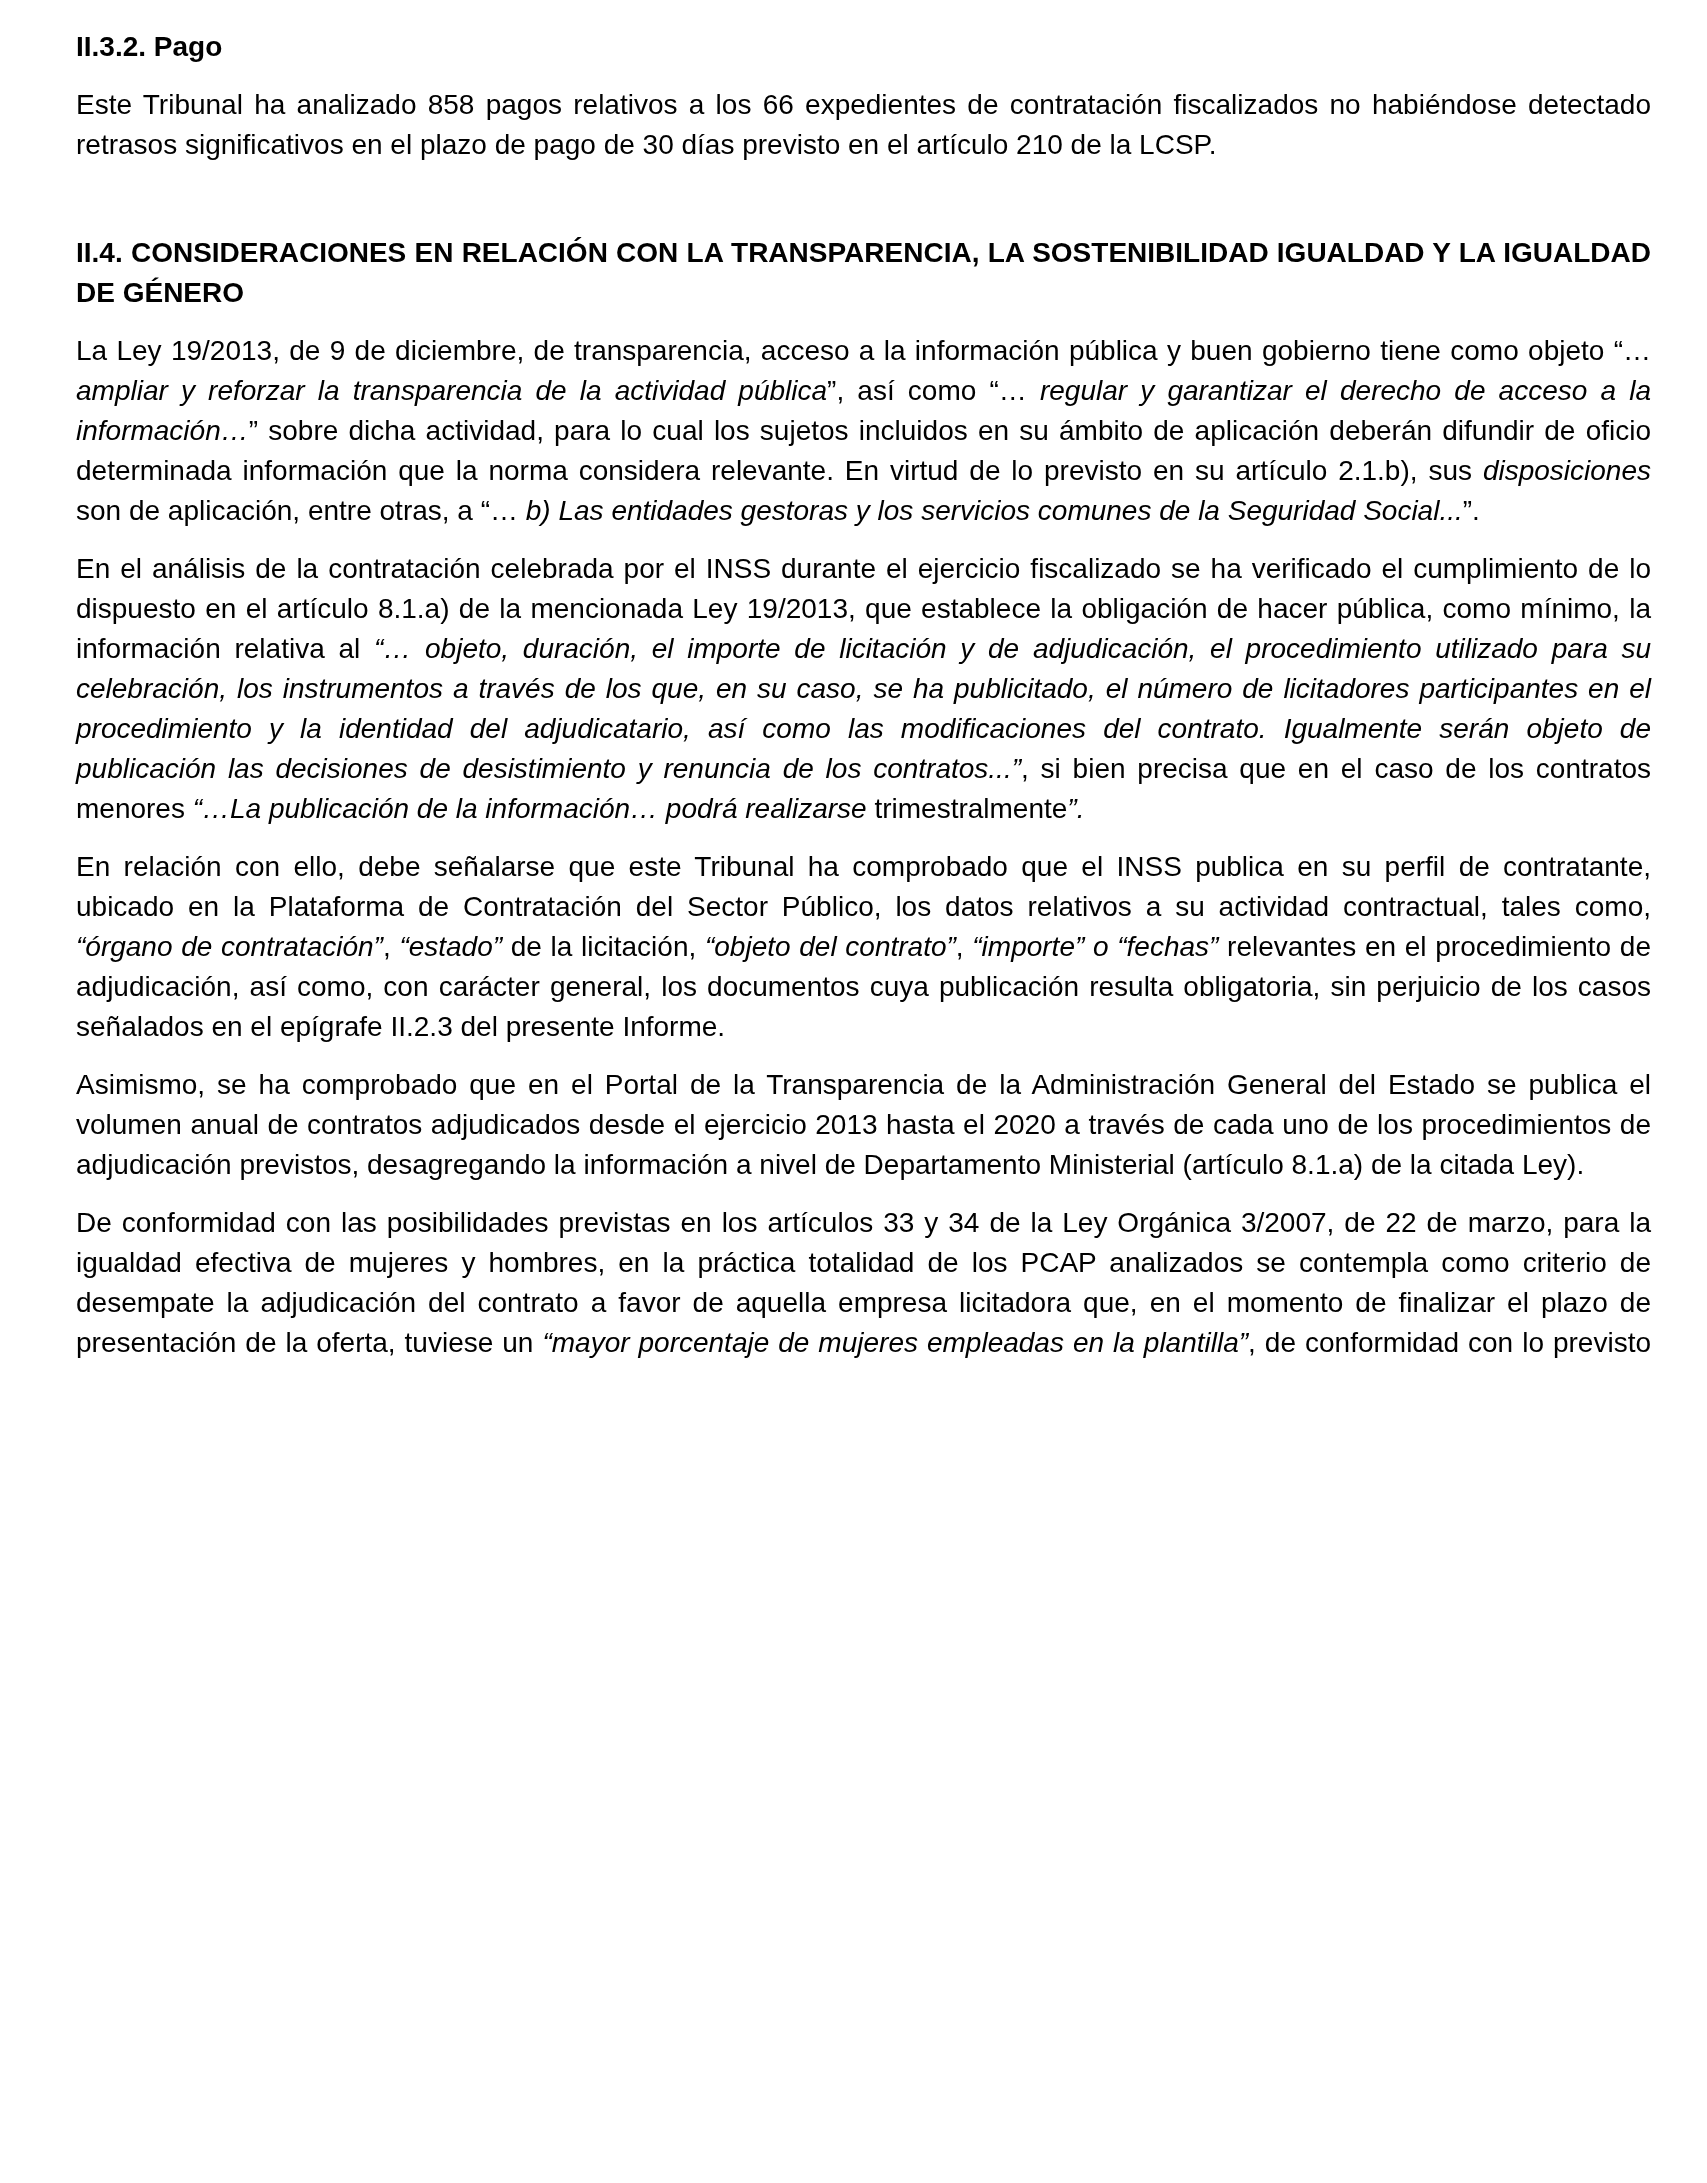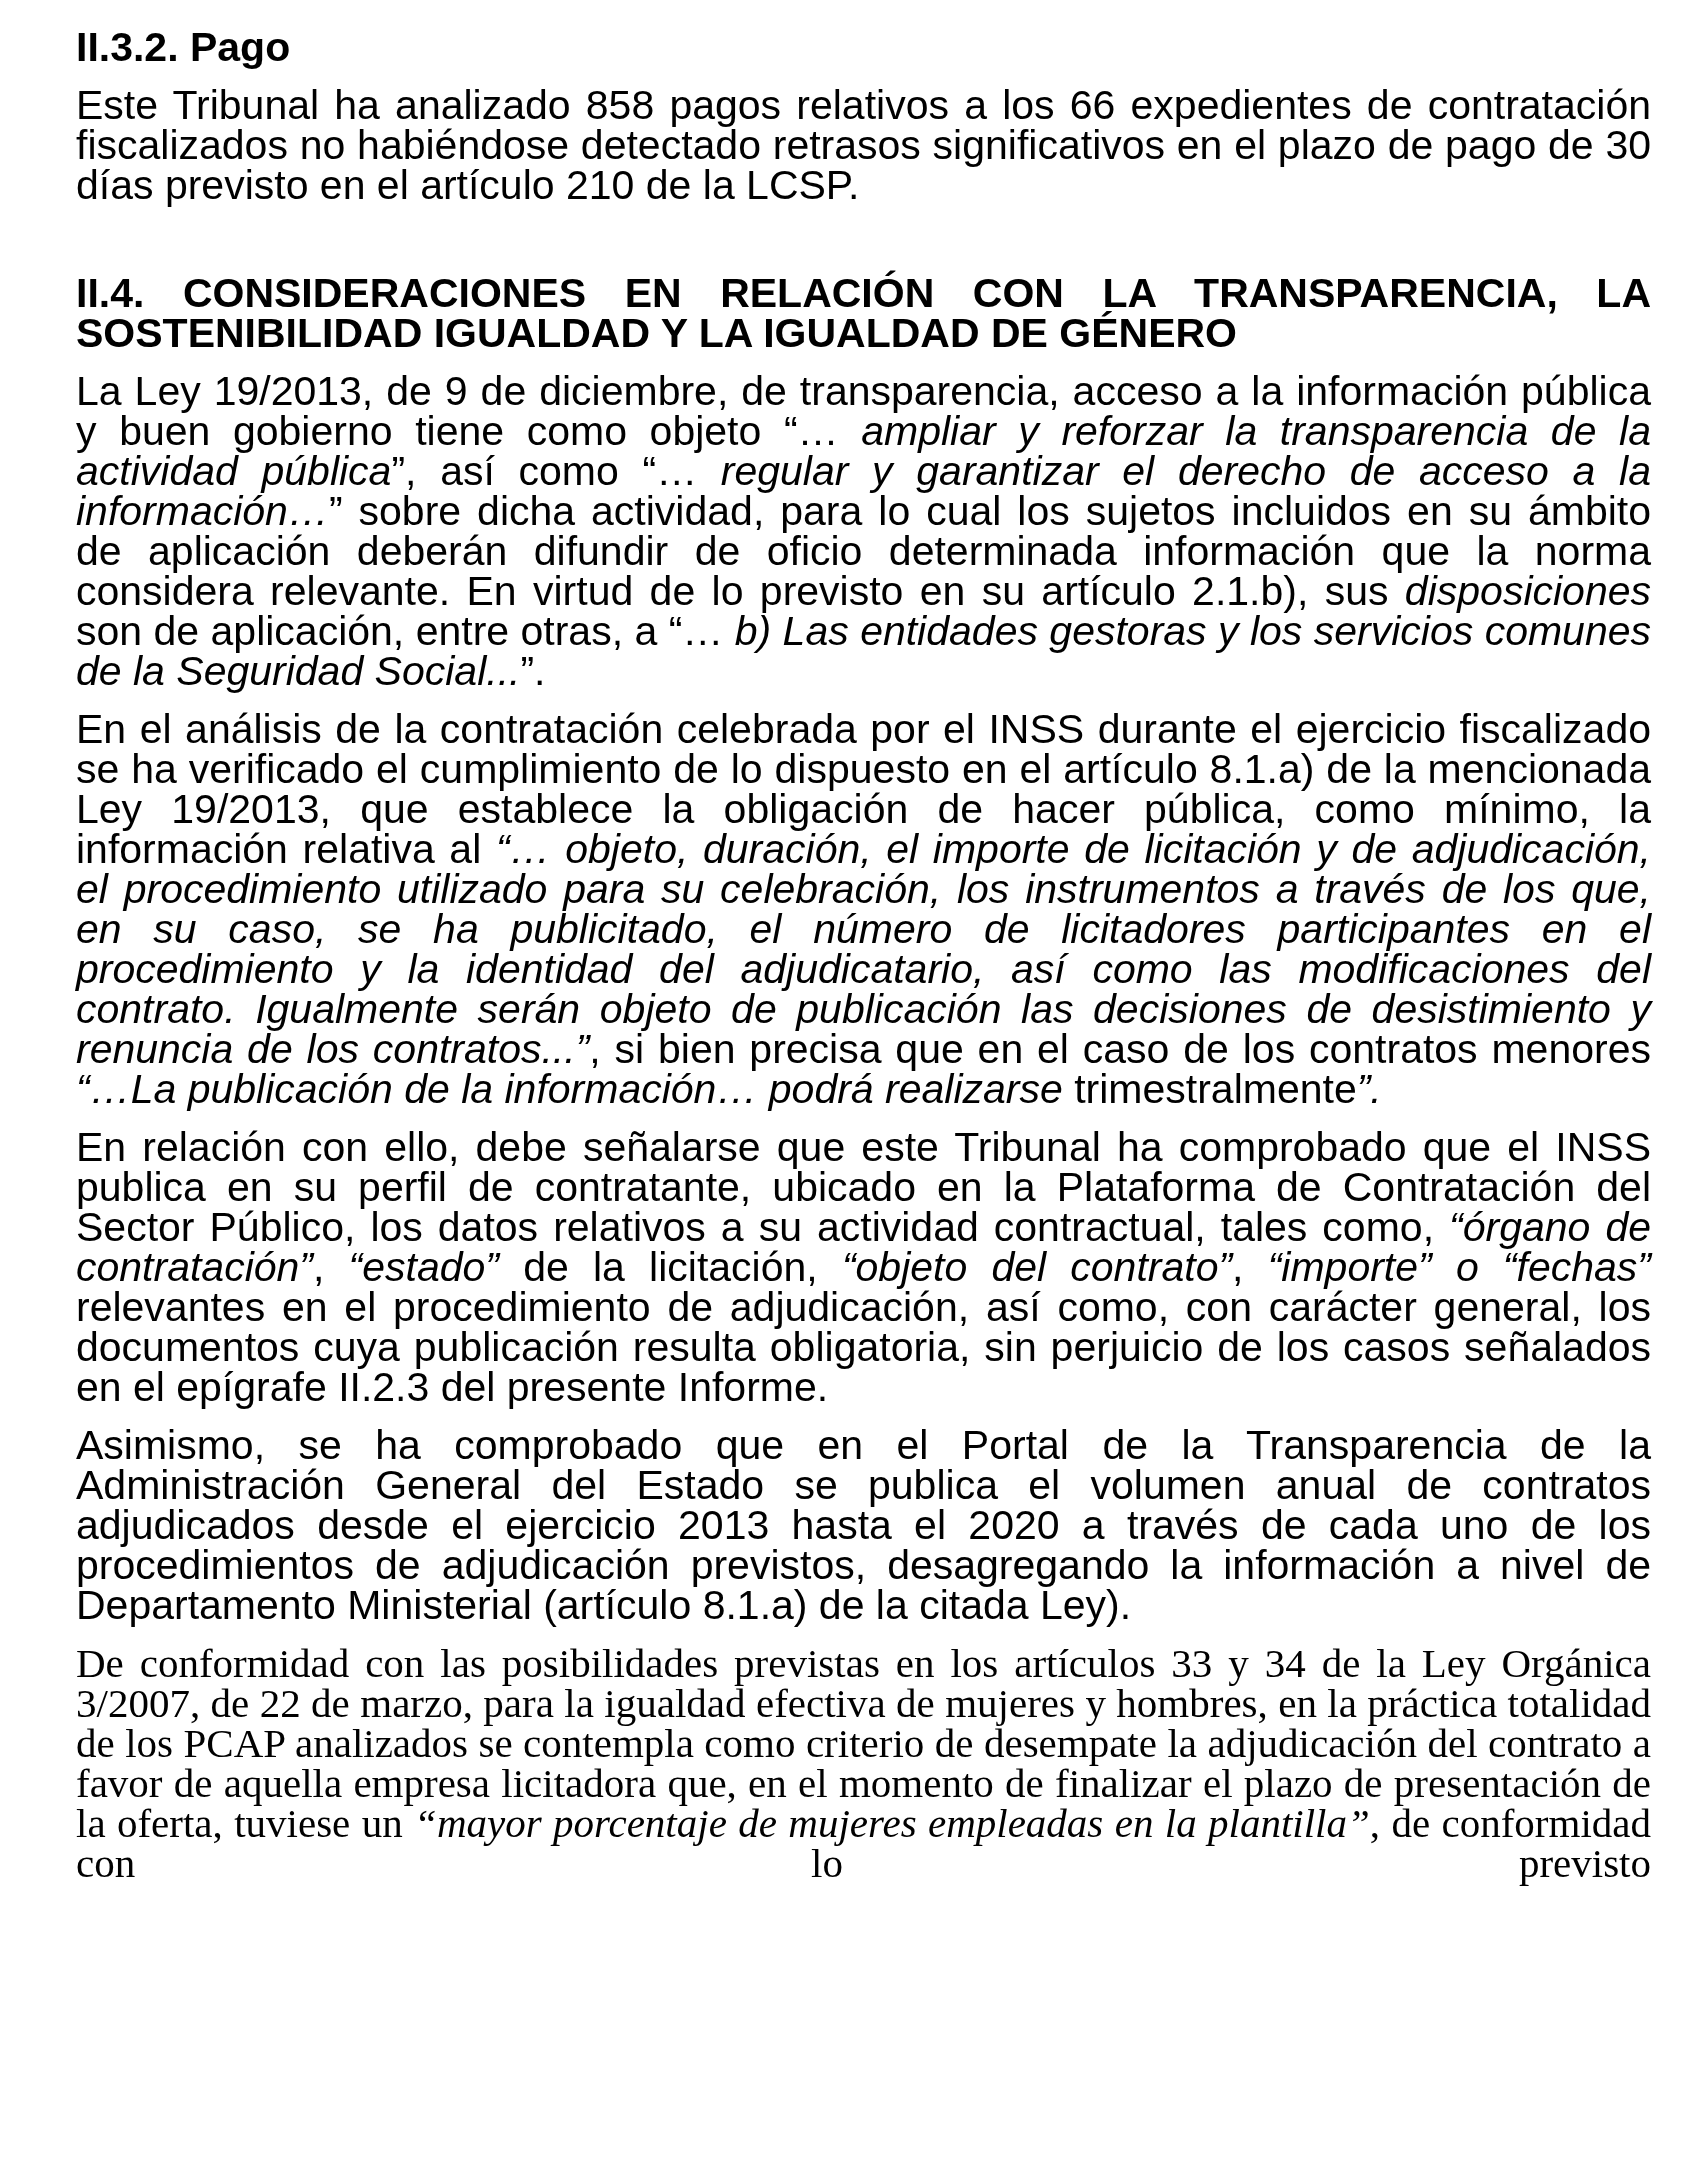--- a/index.html
+++ b/index.html
@@ -17,28 +17,28 @@
   }
   main#doc {
     position: absolute;
     left: 76px;
     top: 26.5px;
     width: 1575px;
   }
   .block {
     margin: 0;
     text-align: justify;
-    font-size: 41px;
+    font-size: 28px;
     line-height: 40px;
     word-spacing: normal;
   }
   .block + .block.para { margin-top: 18px; }
   .block + .block.heading { margin-top: 68px; }
   .heading { font-weight: 700; }
-  .justify-last { text-align-last: justify; font-family: Liberation Serif, serif; }
+  .justify-last { text-align-last: justify; }
   i { font-style: italic; }
 </style>
 </head>
 <body>
 
 <main id="doc">
     <p class="block heading"><span>II.3.2. Pago</span></p>
     <p class="block para"><span>Este Tribunal ha analizado 858 pagos relativos a los 66 expedientes de contratación fiscalizados no habiéndose detectado retrasos significativos en el plazo de pago de 30 días previsto en el artículo 210 de la LCSP.</span></p>
     <p class="block heading"><span>II.4. CONSIDERACIONES EN RELACIÓN CON LA TRANSPARENCIA, LA SOSTENIBILIDAD IGUALDAD Y LA IGUALDAD DE GÉNERO</span></p>
     <p class="block para"><span>La Ley 19/2013, de 9 de diciembre, de transparencia, acceso a la información pública y buen gobierno tiene como objeto “… </span><i>ampliar y reforzar la transparencia de la actividad pública</i><span>”, así como “… </span><i>regular y garantizar el derecho de acceso a la información…</i><span>” sobre dicha actividad, para lo cual los sujetos incluidos en su ámbito de aplicación deberán difundir de oficio determinada información que la norma considera relevante. En virtud de lo previsto en su artículo 2.1.b), sus </span><i>disposiciones</i><span> son de aplicación, entre otras, a “… </span><i>b) Las entidades gestoras y los servicios comunes de la Seguridad Social...</i><span>”.</span></p>

